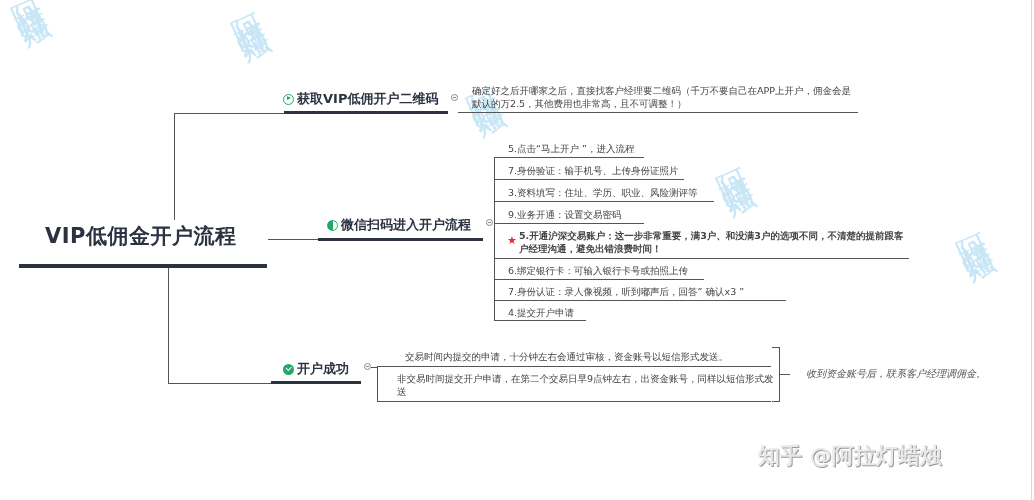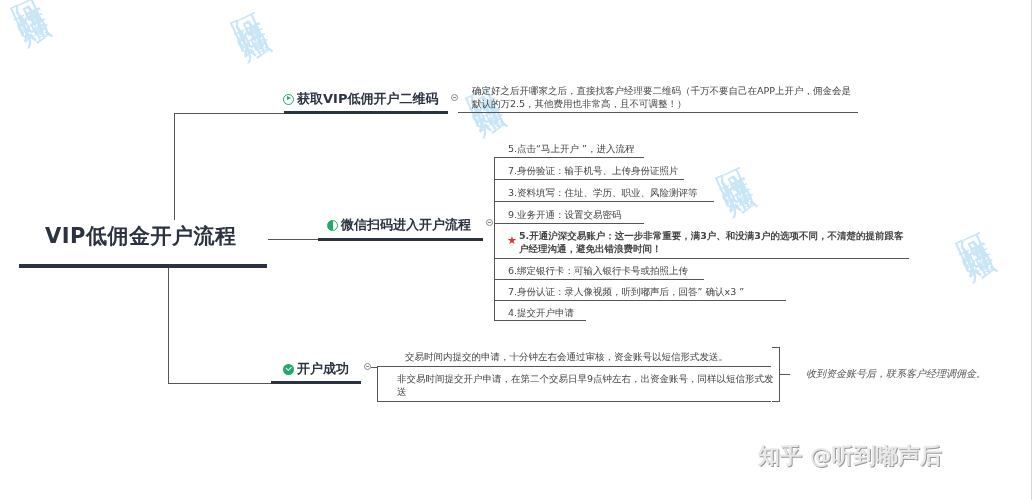--- a/index.html
+++ b/index.html
@@ -104,13 +104,13 @@
 <div class="uline" style="left:377px;top:366px;width:394px;"></div>
 <div class="leaf wrap" style="left:397px;top:372px;width:385px;">非交易时间提交开户申请，在第二个交易日早9点钟左右，出资金账号，同样以短信形式发送</div>
 <div class="uline" style="left:377px;top:401px;width:394px;"></div>
 
 <div class="line vline" style="left:779px;top:347px;height:55px;"></div>
 <div class="line hline" style="left:772px;top:347px;width:8px;"></div>
 <div class="line hline" style="left:772px;top:401px;width:8px;"></div>
 <div class="line hline" style="left:780px;top:374px;width:10px;"></div>
 <div class="note" style="left:806px;top:367px;">收到资金账号后，联系客户经理调佣金。</div>
 
-<div class="footer-wm">知乎 @听到嘟声后</div>
+<div class="footer-wm">知乎 @阿拉灯蜡烛</div>
 
 </body></html>

